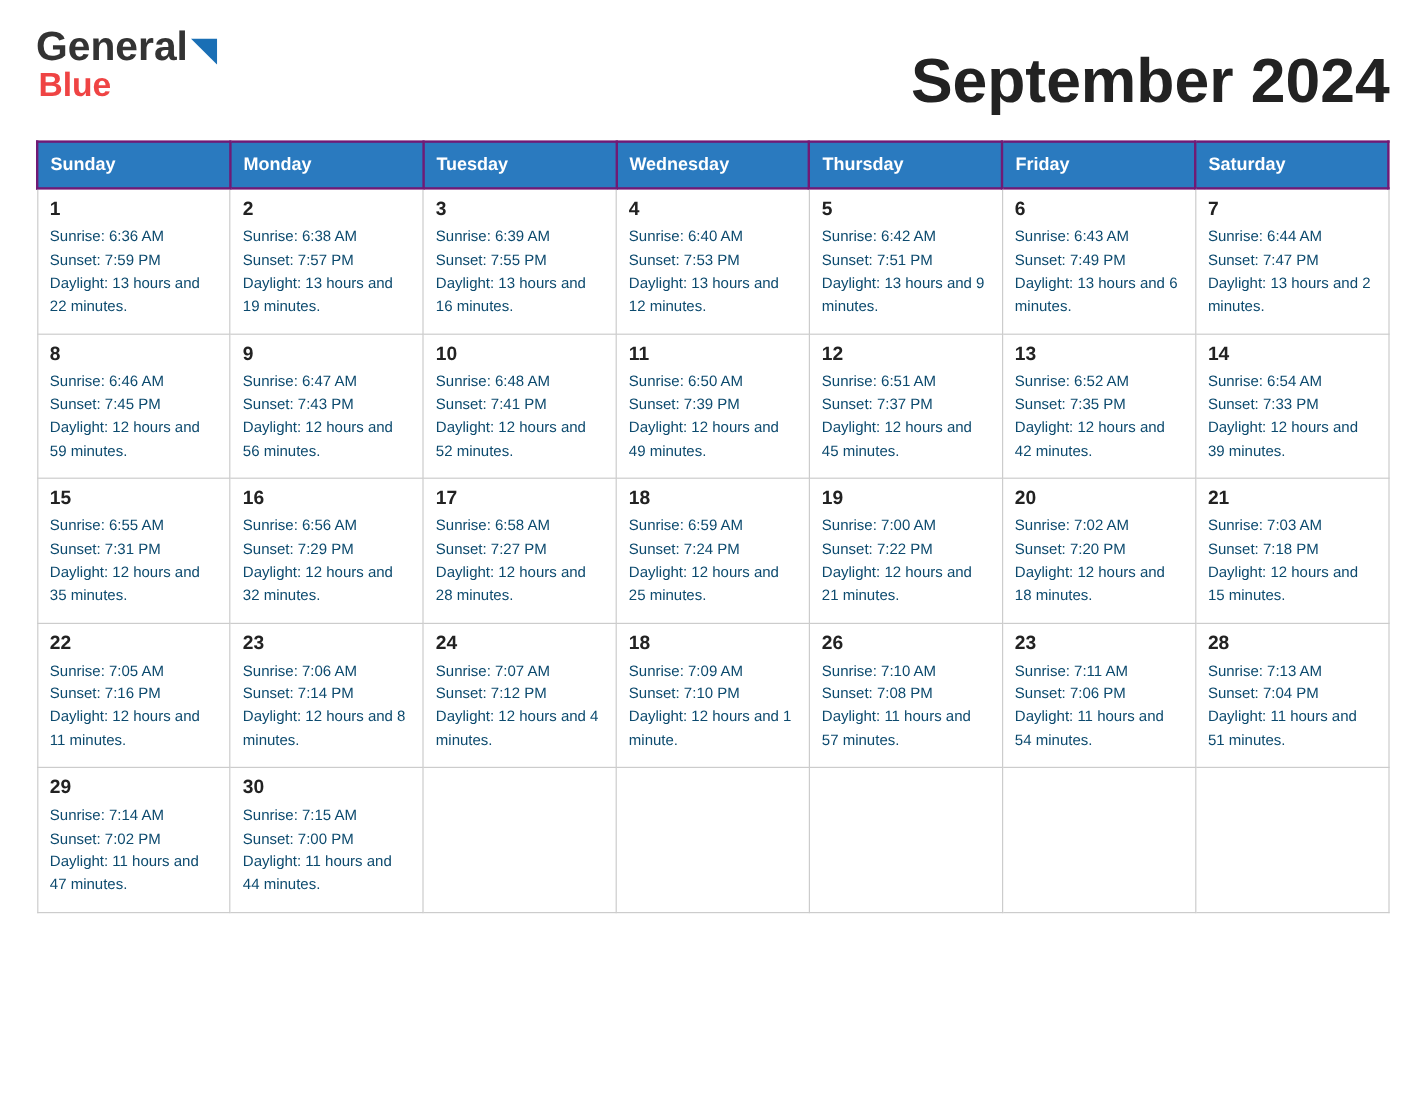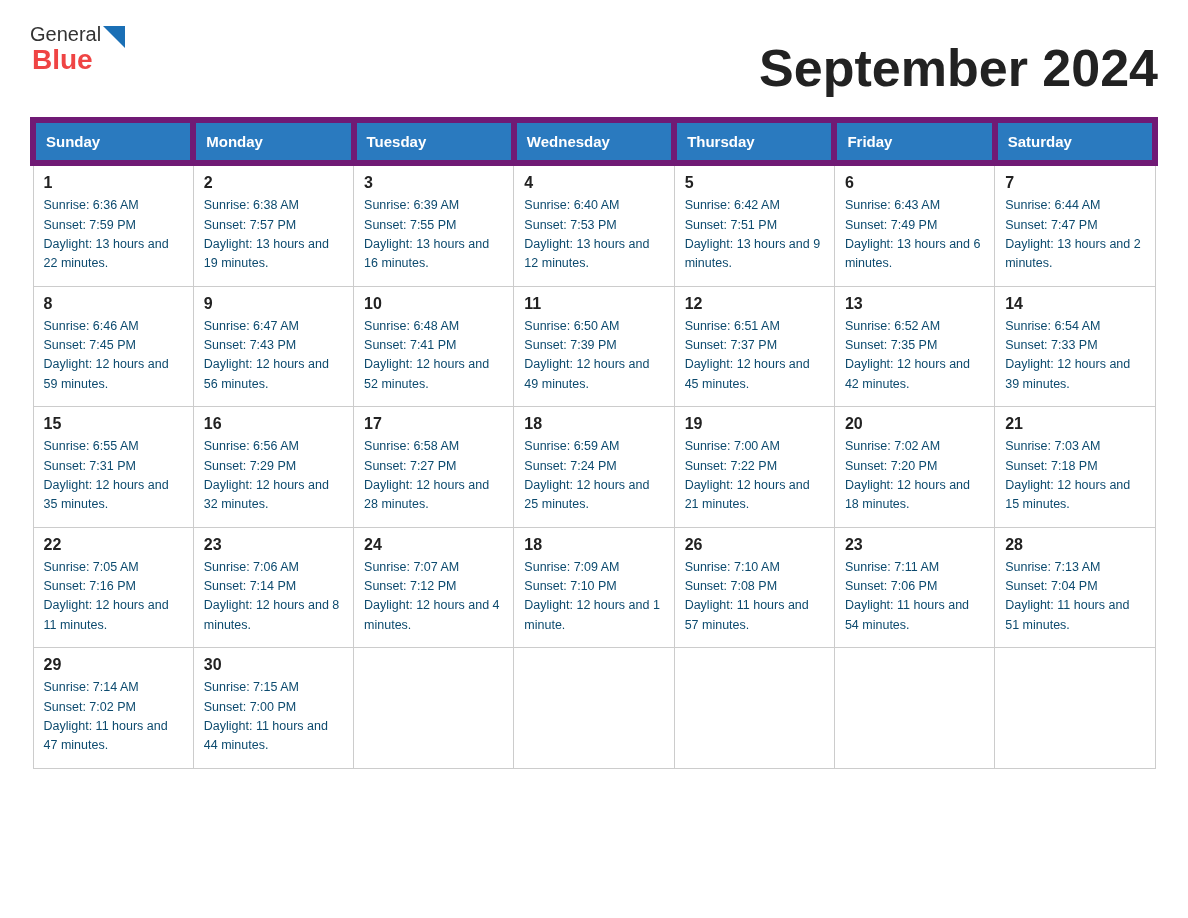--- a/index.html
+++ b/index.html
@@ -10,22 +10,22 @@
       width: 1188px;
       min-height: 918px;
     }
     .header {
       display: flex;
       justify-content: space-between;
       align-items: flex-start;
       margin-bottom: 20px;
     }
     .logo-text-general {
-      font-size: 20px;
-      font-weight: normal;
+      font-size: 34px;
+      font-weight: bold;
       color: #333;
     }
     .logo-blue {
       font-size: 28px;
       font-weight: bold;
       color: #ef4444;
     }
     .logo-block {
       display: flex;
       flex-direction: column;
@@ -54,21 +54,21 @@
       width: 100%;
       border-collapse: collapse;
     }
     thead tr th {
       background-color: #2a7abf;
       color: #fff;
       font-size: 15px;
       font-weight: bold;
       padding: 10px 10px;
       text-align: left;
-      border: 6px solid #701a75;
+      border: 2px solid #701a75;
     }
     tbody tr td {
       vertical-align: top;
       padding: 8px 10px 12px 10px;
       border: 1px solid #ccc;
       width: 14.28%;
       font-size: 13px;
       color: #333;
       background: #fff;
     }

